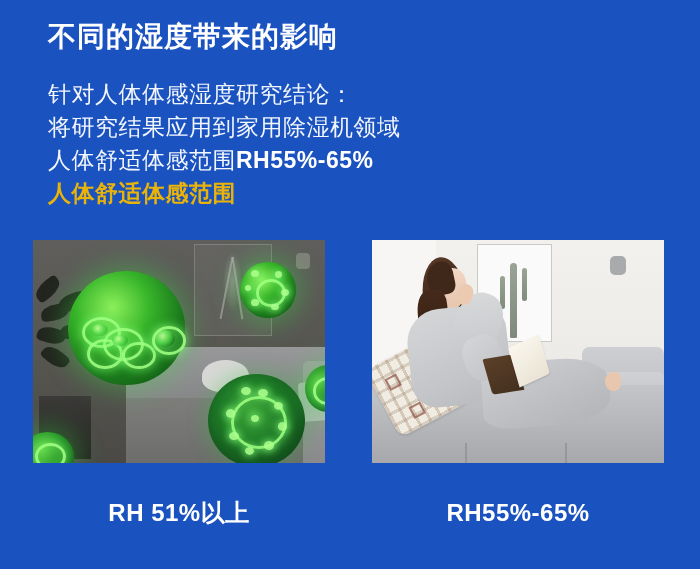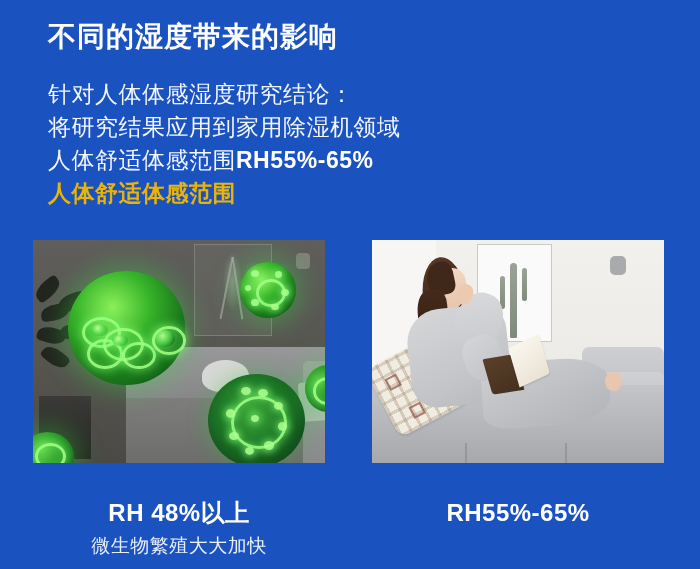--- a/index.html
+++ b/index.html
@@ -623,21 +623,20 @@
         <div class="br-book">
           <div class="br-book-page-l"></div>
           <div class="br-book-page-r"></div>
         </div>
       </div>
 
     </div>
   </div>
 
   <div class="caption caption-left">
-    <div class="caption-title">RH 48%以上</div>
-    <div class="caption-sub">微生物繁殖大大加快</div>
+    <div class="caption-title">RH 51%以上</div>
   </div>
 
   <div class="caption caption-right">
     <div class="caption-title">RH55%-65%</div>
   </div>
 
 </div>
 
 </body></html>

